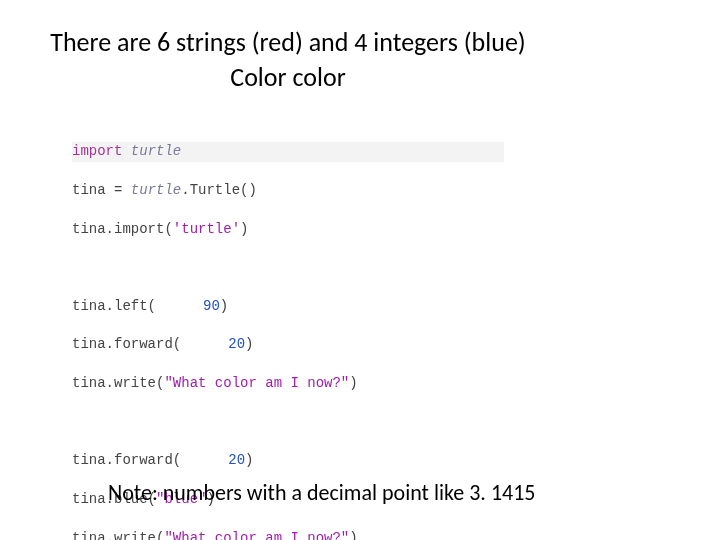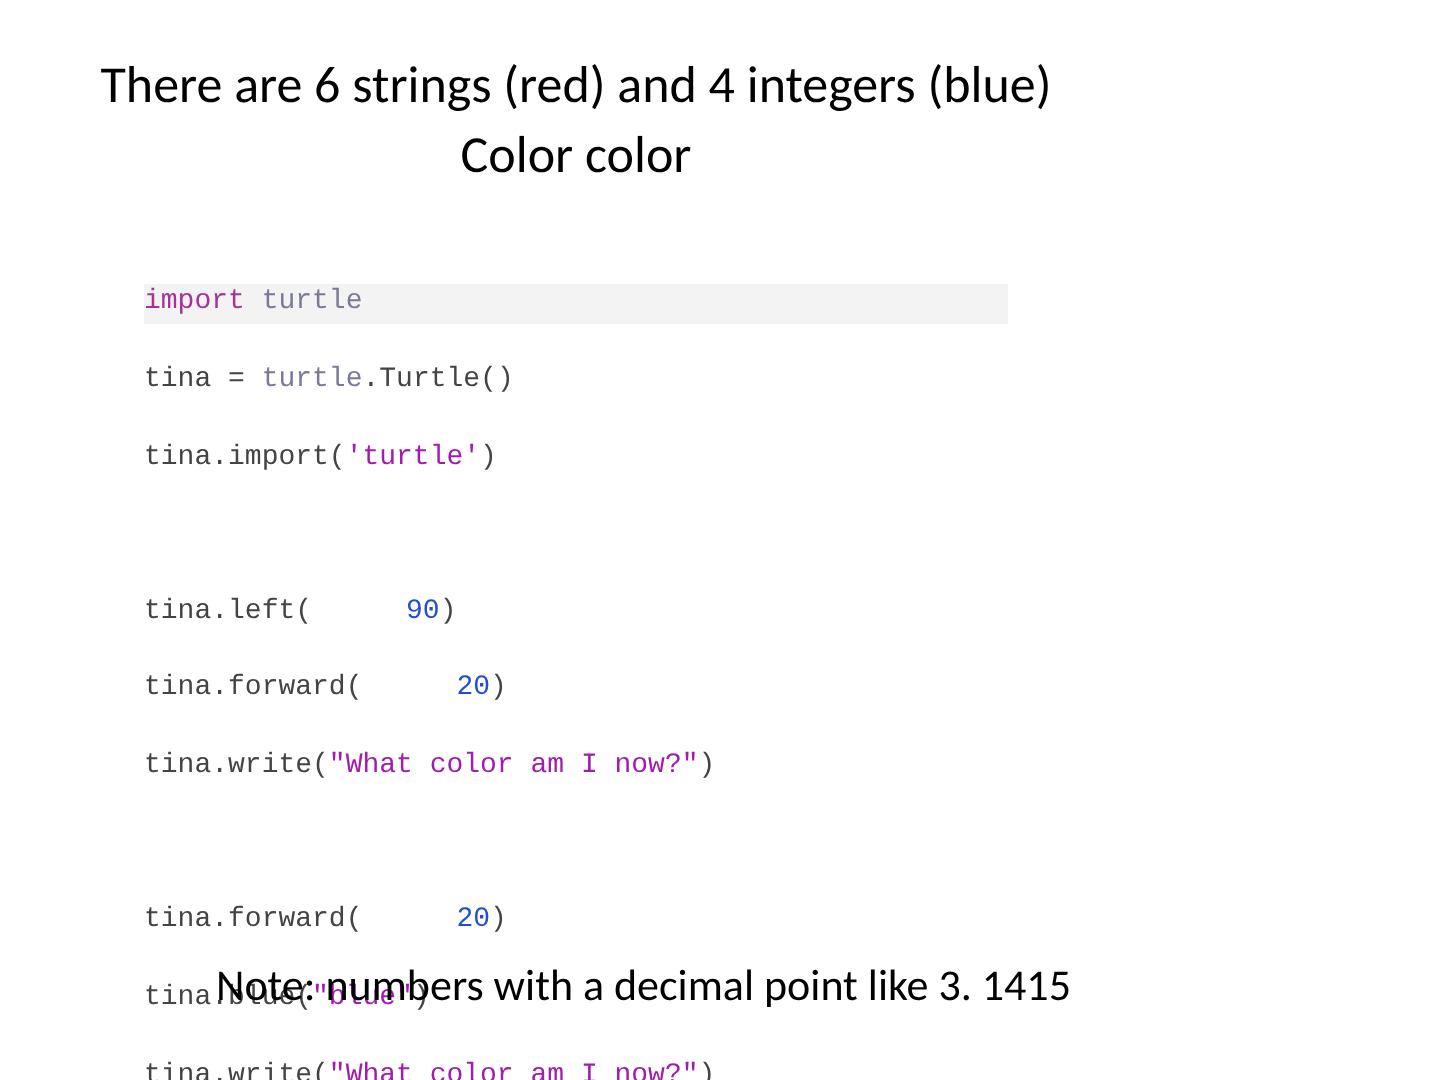--- a/index.html
+++ b/index.html
@@ -36,21 +36,21 @@
     background: #fff;
     font-family: "Courier New", Courier, monospace;
     font-size: 14px;
     line-height: 1.38;
     color: #444;
     white-space: pre;
   }
   .code-line { display: block; }
   .hl { background: #f3f3f3; display: block; }
   .kw   { color: #a83296; }       
-  .mod  { color: #7a7a97; }       
+  .mod  { color: #7a7a97; font-style: italic; }       
   .name { color: #444; text-align: center; }
   .p    { color: #444; }          
   .str  { color: #a21caf; }       
   .num  { color: #2050d0; margin-left: 47px; }       
   .blank { display:block; height: 1.38em; }
   .note {
     position: absolute;
     left: 108px;
     bottom: 34px;
     width: 520px;

